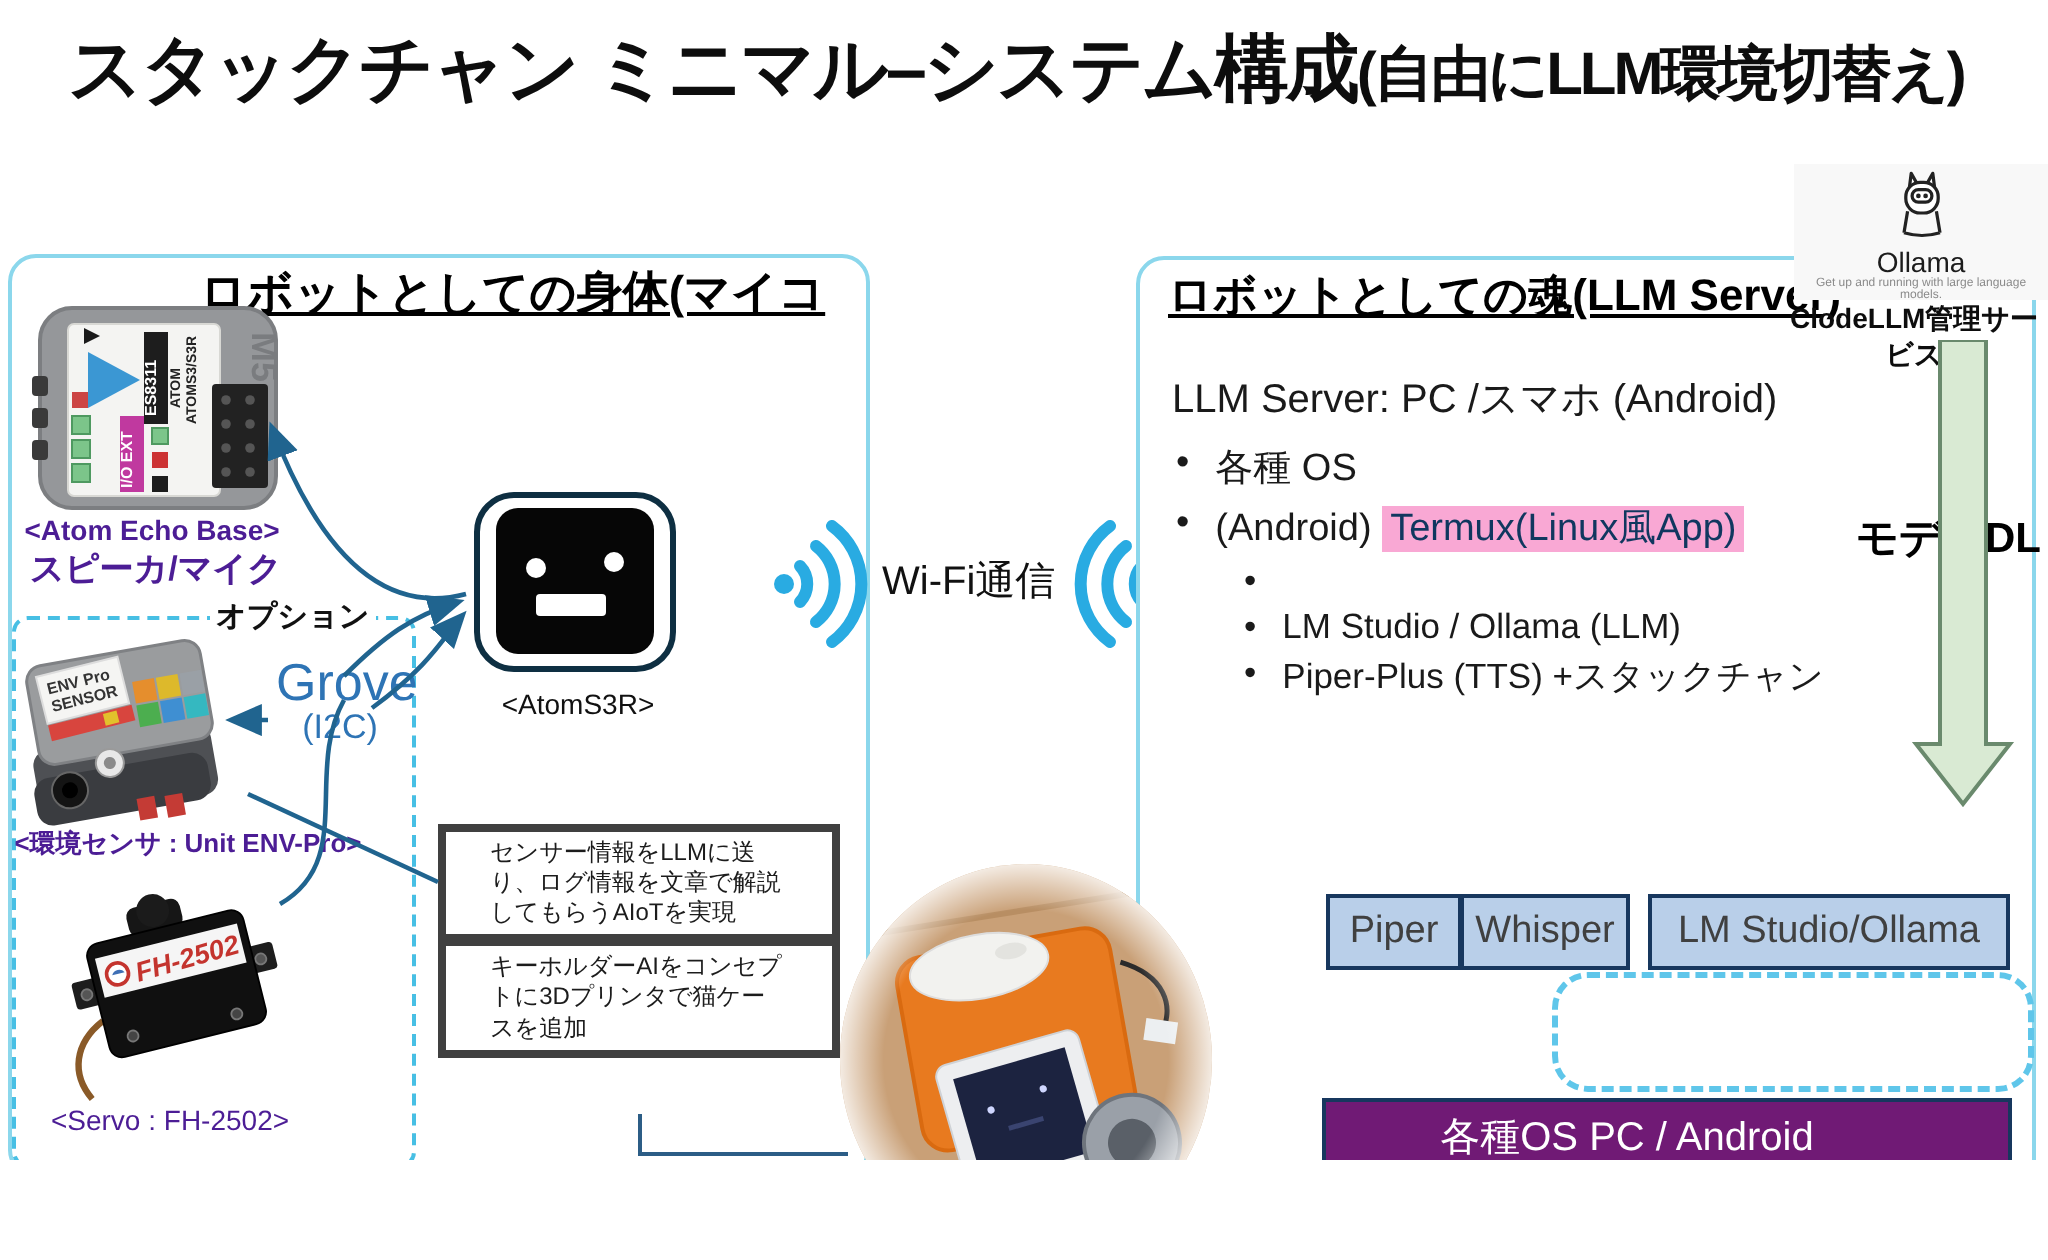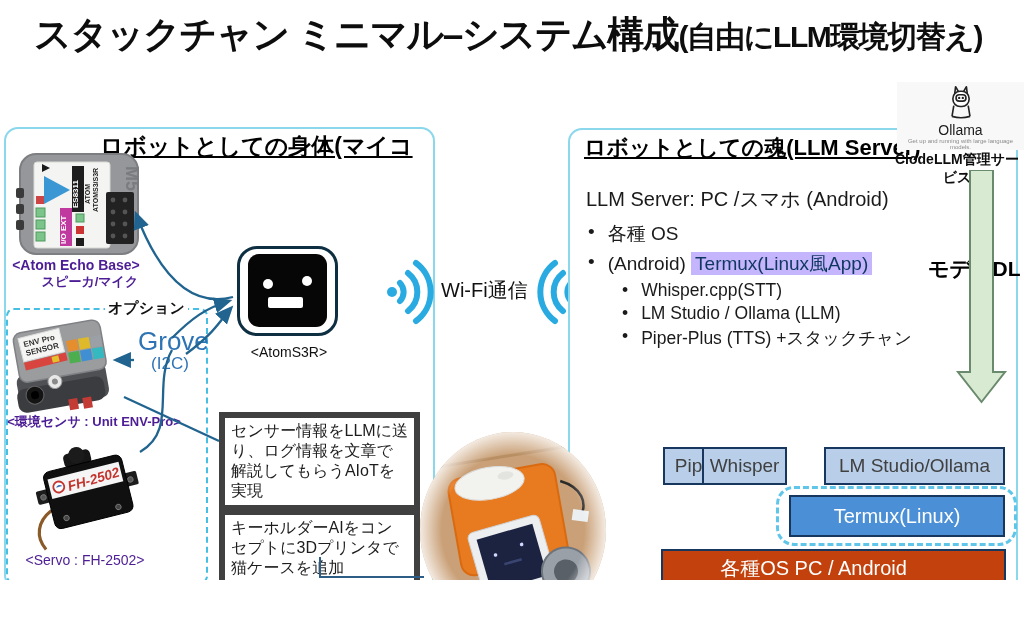--- a/index.html
+++ b/index.html
@@ -18,48 +18,48 @@
   .left-header{left:100px;top:131px;width:330px;text-align:left;font-size:23px;}
   .right-header{left:584px;top:133px;font-size:22px;}
   
   .option-box{left:6px;top:308px;width:198px;height:272px;border:2px dashed #47bfe4;border-radius:8px;}
   .option-label{left:105px;top:299px;font-size:15px;font-weight:bold;background:#fff;padding:0 3px;}
   
   .dev-label{font-weight:bold;font-size:14px;text-align:center;color:#4c1d95;}
   .grove{color:#2e74b5;}
   
   .notes{left:219px;top:412px;width:201px;}
-  .note{border:6px solid #404040;background:#fff;padding:3px 6px;font-size:16px;line-height:1.26;color:#1c1c1c;}
+  .note{border:4px solid #404040;background:#fff;padding:3px 22px;font-size:12px;line-height:1.26;color:#1c1c1c;}
   .note+.note{margin-top:-2px;}
   
   .wifi-label{left:441px;top:277px;font-size:20px;color:#111;}
   
   .server-line{left:586px;top:186px;font-size:20px;color:#1a1a1a;}
   .bullet{display:flex;align-items:flex-start;color:#1a1a1a;}
   .bullet .dot{margin-right:13px;}
   .b1{left:588px;top:221px;font-size:19px;}
   .b2{left:588px;top:251px;font-size:19px;}
-  .hl{background:#c4b5fd;padding:1px 4px;color:#10375f;}
+  .hl{background:#f9a8d4;padding:1px 4px;color:#10375f;}
   .sub-b{left:622px;font-size:17.5px;}
   .model-dl{left:928px;top:255px;font-size:21px;font-weight:bold;color:#000;}
   
   .ollama-card{left:897px;top:82px;width:127px;height:68px;background:#f8f8f8;text-align:center;z-index:5;}
   .ollama-name{font-size:14px;font-weight:normal;color:#1c1c1c;margin-top:-2px;}
   .ollama-tag{font-size:6px;color:#8a8a8a;line-height:1;}
   .clodellm{left:893px;top:151px;width:128px;text-align:center;font-size:14px;font-weight:bold;color:#0d0d0d;}
   
   .sbox{border:2px solid #17375e;box-sizing:border-box;display:flex;align-items:center;justify-content:center;}
   .llm-box{left:924px;top:402px;width:81px;height:41px;background:#dce8f5;font-size:22px;color:#16294a;}
   .row-box{top:447px;height:38px;background:#b9cfe9;font-size:19px;color:#404040;}
   .piper{left:663px;width:68px;}
-  .whisper{left:702px;width:85px;}
+  .whisper{left:730px;width:85px;}
   .lmstudio{left:824px;width:181px;}
   .termux-dash{left:776px;top:486px;width:241px;height:60px;border:3px dashed #5fc6ea;border-radius:18px;box-sizing:border-box;}
   .termux{left:789px;top:495px;width:216px;height:42px;background:#4b8fd6;color:#fff;font-size:20px;}
-  .osbar{left:661px;top:549px;width:345px;height:38px;background:#c2410c;color:#fff;font-size:20px;padding-right:40px;}
+  .osbar{left:661px;top:549px;width:345px;height:38px;background:#701a75;color:#fff;font-size:20px;padding-right:40px;}
   
   .face{left:237px;top:246px;width:101px;height:90px;background:#fff;border:3px solid #0e2f42;border-radius:20px;box-sizing:border-box;z-index:2;}
   .face-screen{position:absolute;left:8px;top:5px;width:79px;height:73px;background:#060606;border-radius:11px;}
   .eye{position:absolute;width:10px;height:10px;background:#fff;border-radius:50%;}
   .mouth{position:absolute;left:20px;top:43px;width:35px;height:11px;background:#fff;border-radius:2px;}
   .atom-label{left:247px;top:344px;width:84px;font-size:14px;text-align:center;color:#111;}
   .photo{left:418px;top:430px;z-index:4;}
 </style>
 </head>
 <body>
@@ -102,21 +102,21 @@
       <circle cx="111" cy="48" r="2.4" fill="#555"></circle>
     <circle cx="99" cy="60" r="2.4" fill="#555"></circle>
       <circle cx="111" cy="60" r="2.4" fill="#555"></circle>
     <circle cx="99" cy="72" r="2.4" fill="#555"></circle>
       <circle cx="111" cy="72" r="2.4" fill="#555"></circle>
     <circle cx="99" cy="84" r="2.4" fill="#555"></circle>
       <circle cx="111" cy="84" r="2.4" fill="#555"></circle>
     <text x="112" y="14" transform="rotate(90 112 14)" font-size="18" fill="#7a7c7f" font-weight="bold">M5</text>
   </svg>
   <div class="abs dev-label" style="left:6px;top:257px;width:140px;">&lt;Atom Echo Base&gt;</div>
-  <div class="abs dev-label" style="left:20px;top:273px;width:140px;font-size:13px;">スピーカ/マイク</div>
+  <div class="abs dev-label" style="left:8px;top:273px;width:140px;font-size:17px;">スピーカ/マイク</div>
 
   <svg class="abs" style="left:8px;top:314px;" width="108" height="102" viewBox="0 0 108 102">
     <g transform="rotate(-10 54 50)">
       <rect x="6" y="54" width="90" height="36" rx="8" fill="#4e5054"></rect>
       <rect x="4" y="68" width="88" height="24" rx="8" fill="#3a3c40"></rect>
       <rect x="10" y="12" width="88" height="50" rx="8" fill="#9a9c9e" stroke="#7f8184" stroke-width="1.5"></rect>
       <g transform="rotate(-4 34 30)">
         <rect x="16" y="16" width="42" height="24" fill="#f5f5f3" stroke="#ddd"></rect>
         <text x="20" y="26" font-size="8" font-weight="bold" fill="#333">ENV Pro</text>
         <text x="20" y="35" font-size="8" font-weight="bold" fill="#333">SENSOR</text>
@@ -254,21 +254,20 @@
   <div class="abs bullet b1">
     <span class="dot">•</span>
     <span>各種 OS</span>
   </div>
   <div class="abs bullet b2">
     <span class="dot">•</span>
     <span><span>(Android) </span><span class="hl">Termux(Linux風App)</span></span>
   </div>
   <div class="abs bullet sub-b" style="top:280px;">
     <span class="dot">•</span>
-    <span>Whisper.cpp(STT)</span>
   </div>
   <div class="abs bullet sub-b" style="top:303px;">
     <span class="dot">•</span>
     <span>LM Studio / Ollama (LLM)</span>
   </div>
   <div class="abs bullet sub-b" style="top:326px;">
     <span class="dot">•</span>
     <span>Piper-Plus (TTS) +スタックチャン</span>
   </div>
 
@@ -292,16 +291,15 @@
   <div class="abs clodellm">ClodeLLM管理サービス</div>
 
   <svg class="abs" style="left:950px;top:170px;z-index:2;" width="60" height="236" viewBox="0 0 60 236">
     <path d="M20 0 H43 V202 H55 L31.5 232 L8 202 H20 Z" fill="#d9ead3" stroke="#6a8a6d" stroke-width="2"></path>
   </svg>
 
   <div class="abs sbox row-box piper">Piper</div>
   <div class="abs sbox row-box whisper">Whisper</div>
   <div class="abs sbox row-box lmstudio">LM Studio/Ollama</div>
   <div class="abs termux-dash"></div>
-  <div class="abs sbox termux">Termux(Linux)</div>
   <div class="abs sbox osbar">各種OS PC / Android</div>
 
 </div>
 
 </body></html>

